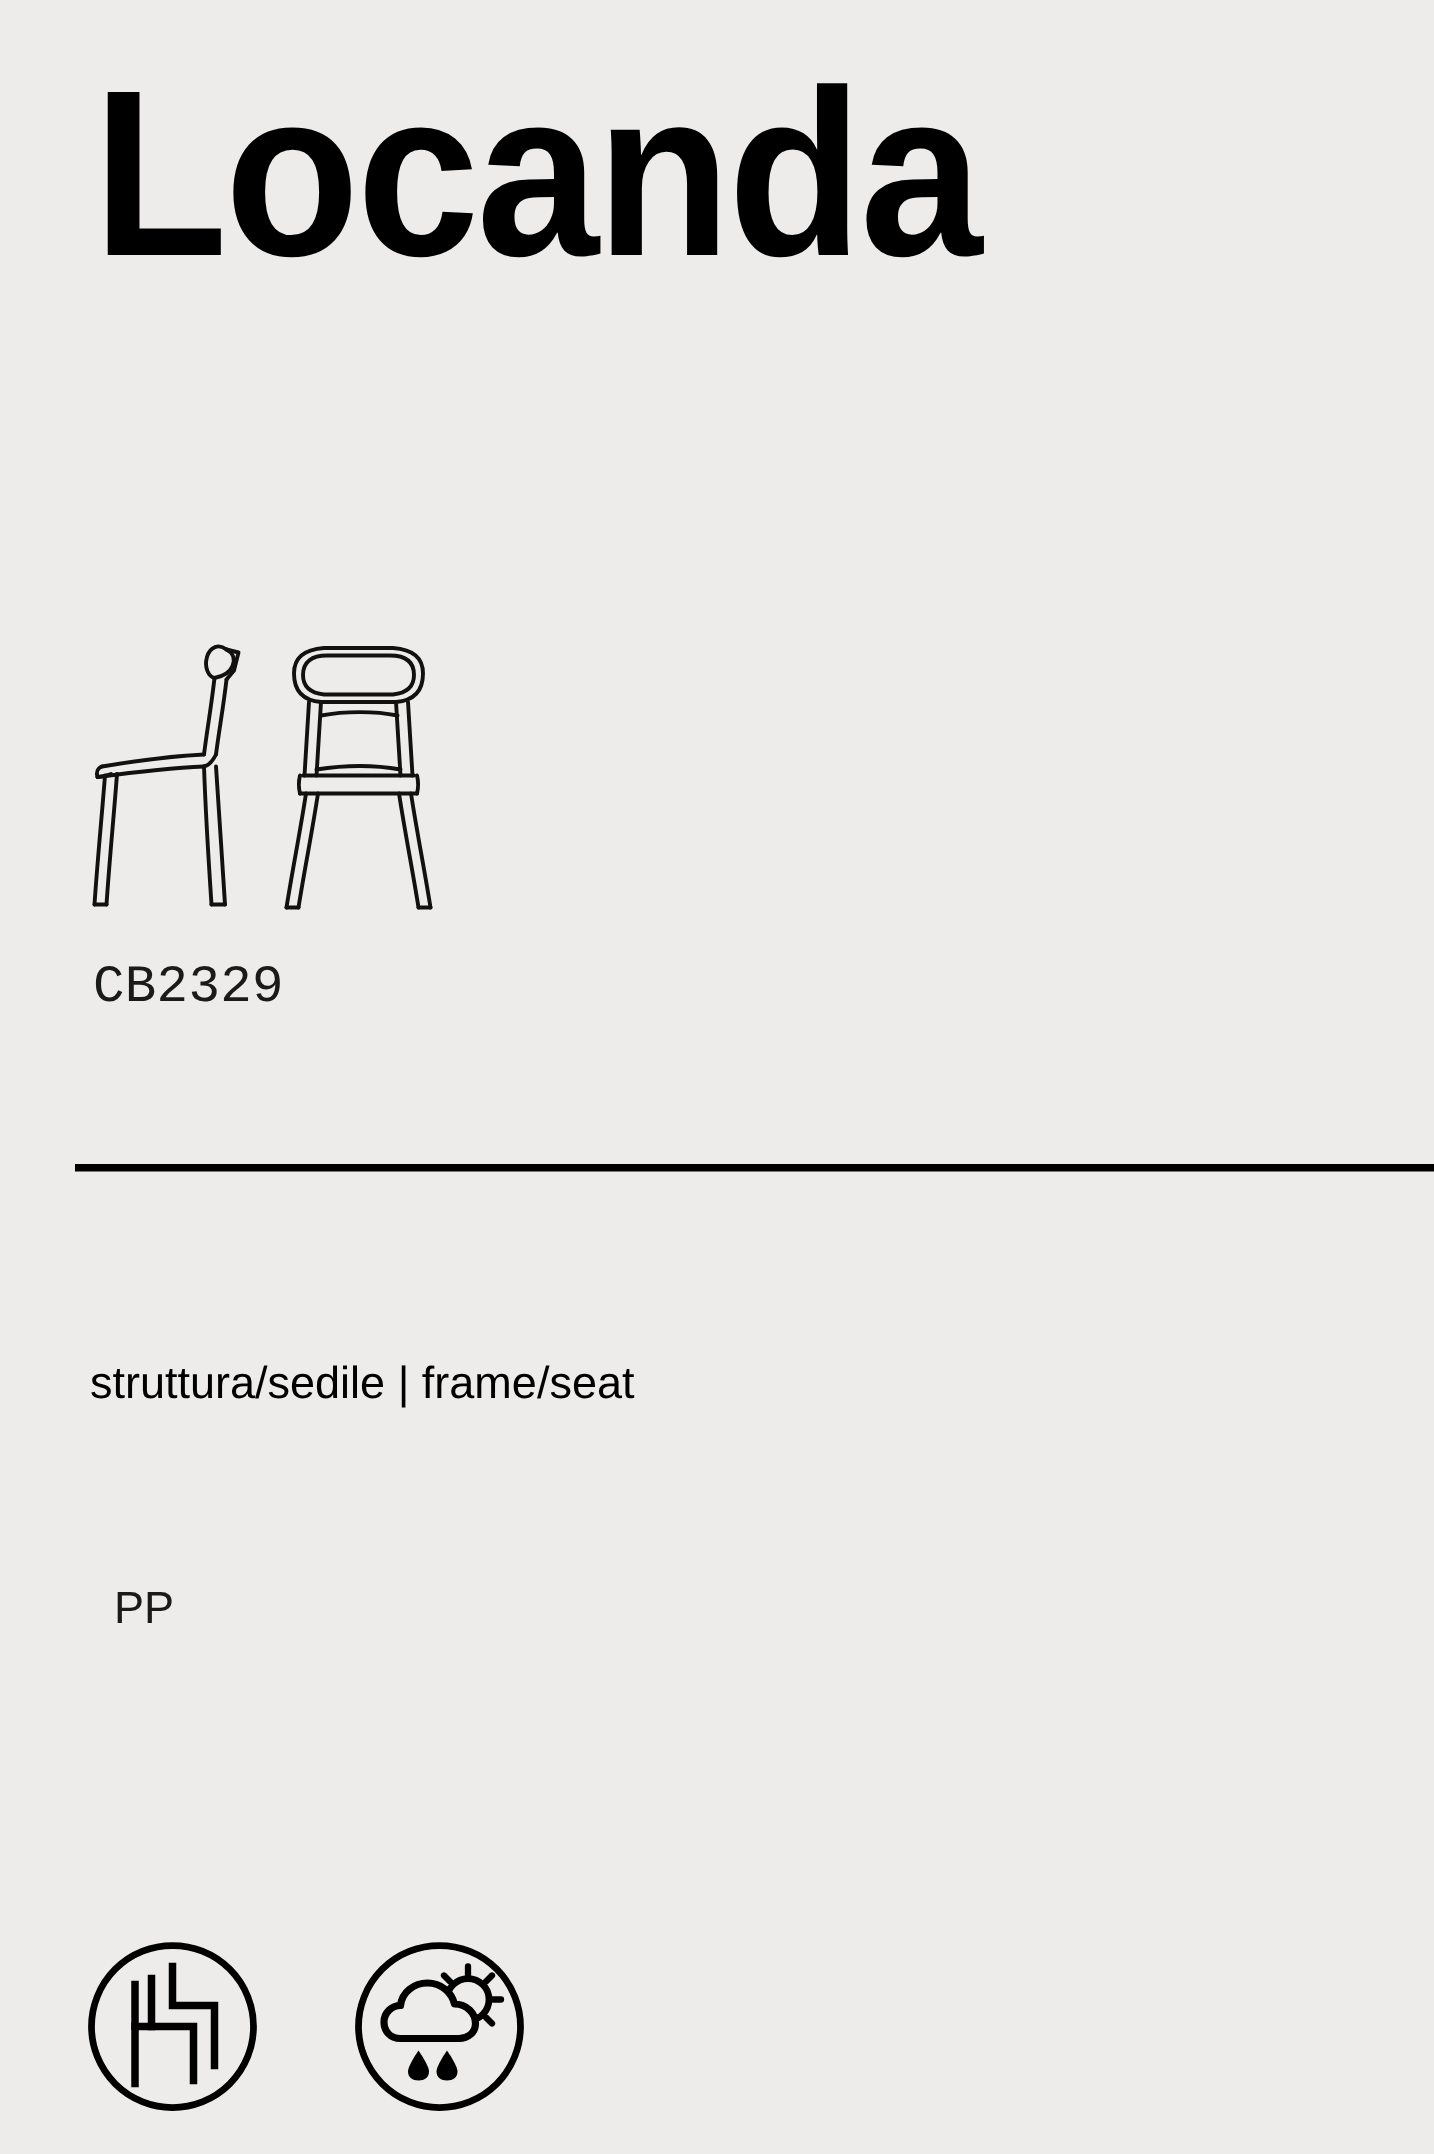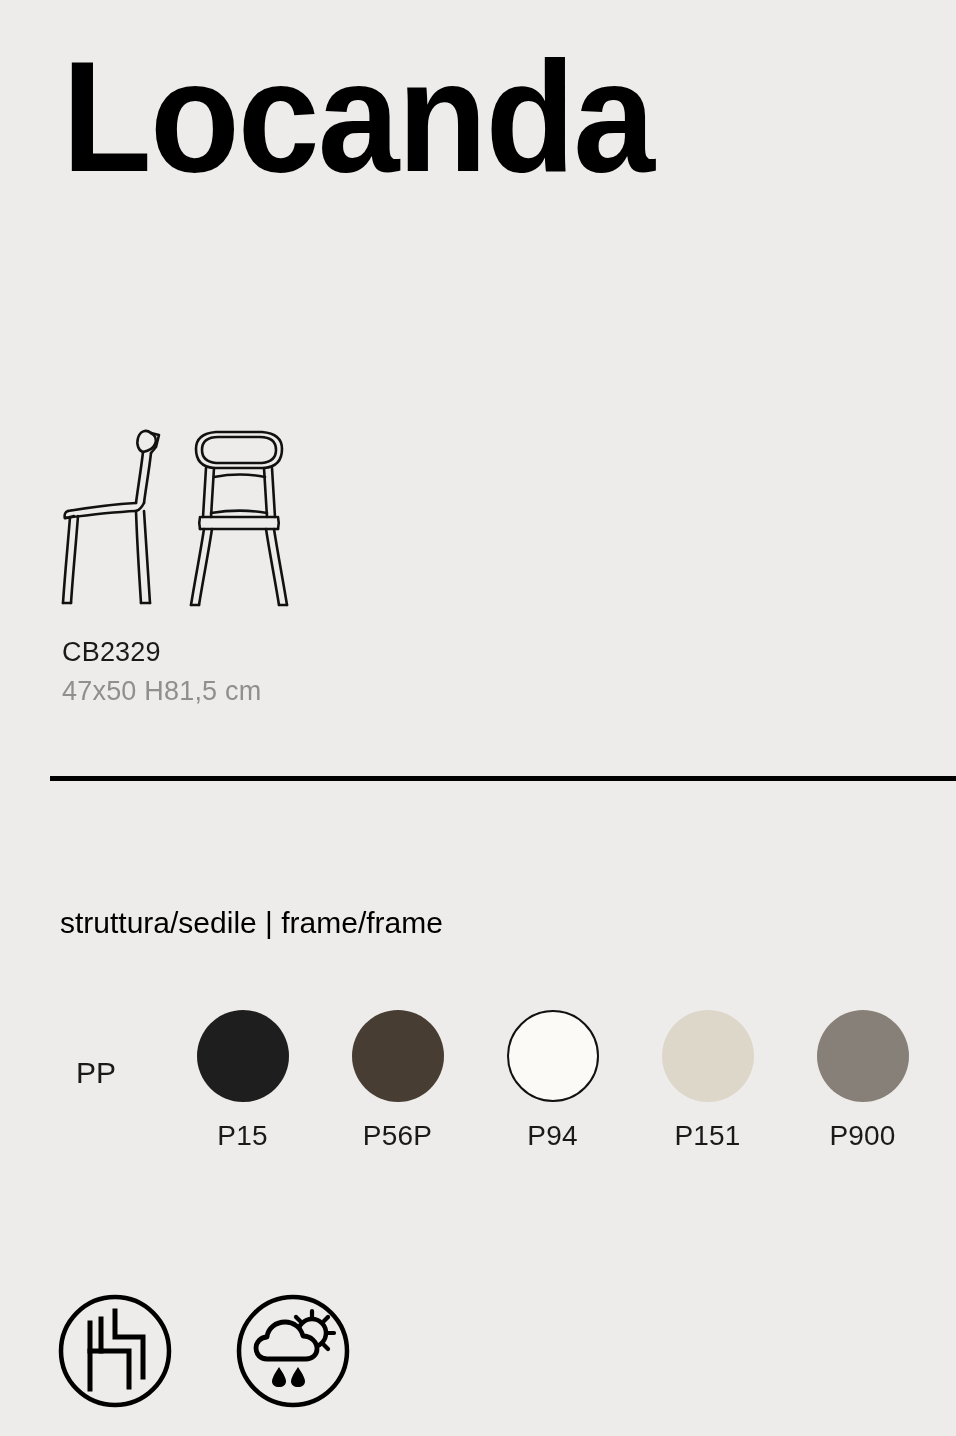--- a/index.html
+++ b/index.html
@@ -46,24 +46,25 @@
   }
 
   
   .product-meta {
     position: absolute;
     left: 62px;
     top: 633px;
     width: 420px;
   }
   .product-code {
-    font-size: 27px;
+    font-size: 35px;
     color: #1a1a1a;
     line-height: 1.45;
     letter-spacing: 0.2px;
+    font-family: Liberation Mono, monospace;
   }
   .product-dims {
     font-size: 27px;
     color: #8f8f8f;
     line-height: 1.45;
     letter-spacing: 0.2px;
   }
 
   
   .divider {
@@ -214,53 +215,30 @@
       <path d="M141 180 L149 180"></path>
       <path d="M224 104 C228 130 233 155 237 180"></path>
       <path d="M216 104 C220 130 225 155 229 180"></path>
       <path d="M229 180 L237 180"></path>
     </g>
   </svg>
 </div>
 
 <div class="product-meta">
   <div class="product-code">CB2329</div>
-  <div class="product-dims">47x50 H81,5 cm</div>
 </div>
 
 <div class="divider"></div>
 
 <div class="section-heading">
-  <span class="strong">struttura/sedile</span><span class="light"> | </span><span class="light">frame/frame</span>
+  <span class="strong">struttura/sedile</span><span class="light"> | </span><span class="light">frame/seat</span>
 </div>
 
 <div class="swatch-section">
   <div class="material-label">PP</div>
-  <div class="swatch-list" id="swatch-list">
-      <div class="swatch">
-        <div class="swatch-dot" style="background: rgb(30, 30, 30);"></div>
-        <div class="swatch-name">P15</div>
-      </div>
-      <div class="swatch">
-        <div class="swatch-dot" style="background: rgb(71, 61, 51);"></div>
-        <div class="swatch-name">P56P</div>
-      </div>
-      <div class="swatch">
-        <div class="swatch-dot outlined" style="background: rgb(251, 250, 246);"></div>
-        <div class="swatch-name">P94</div>
-      </div>
-      <div class="swatch">
-        <div class="swatch-dot" style="background: rgb(221, 215, 201);"></div>
-        <div class="swatch-name">P151</div>
-      </div>
-      <div class="swatch">
-        <div class="swatch-dot" style="background: rgb(135, 128, 120);"></div>
-        <div class="swatch-name">P900</div>
-      </div>
-    </div>
 </div>
 
 <div class="feature-icons">
 
   <div class="feature-icon">
     <svg viewBox="0 0 116 116" fill="none" xmlns="http://www.w3.org/2000/svg">
       <circle cx="58" cy="58" r="54" stroke="#000000" stroke-width="4.5"></circle>
       <g stroke="#000000" stroke-width="5" stroke-linecap="square" stroke-linejoin="miter">
 
         <path d="M58 18 L58 44 L86 44 L86 84"></path>

